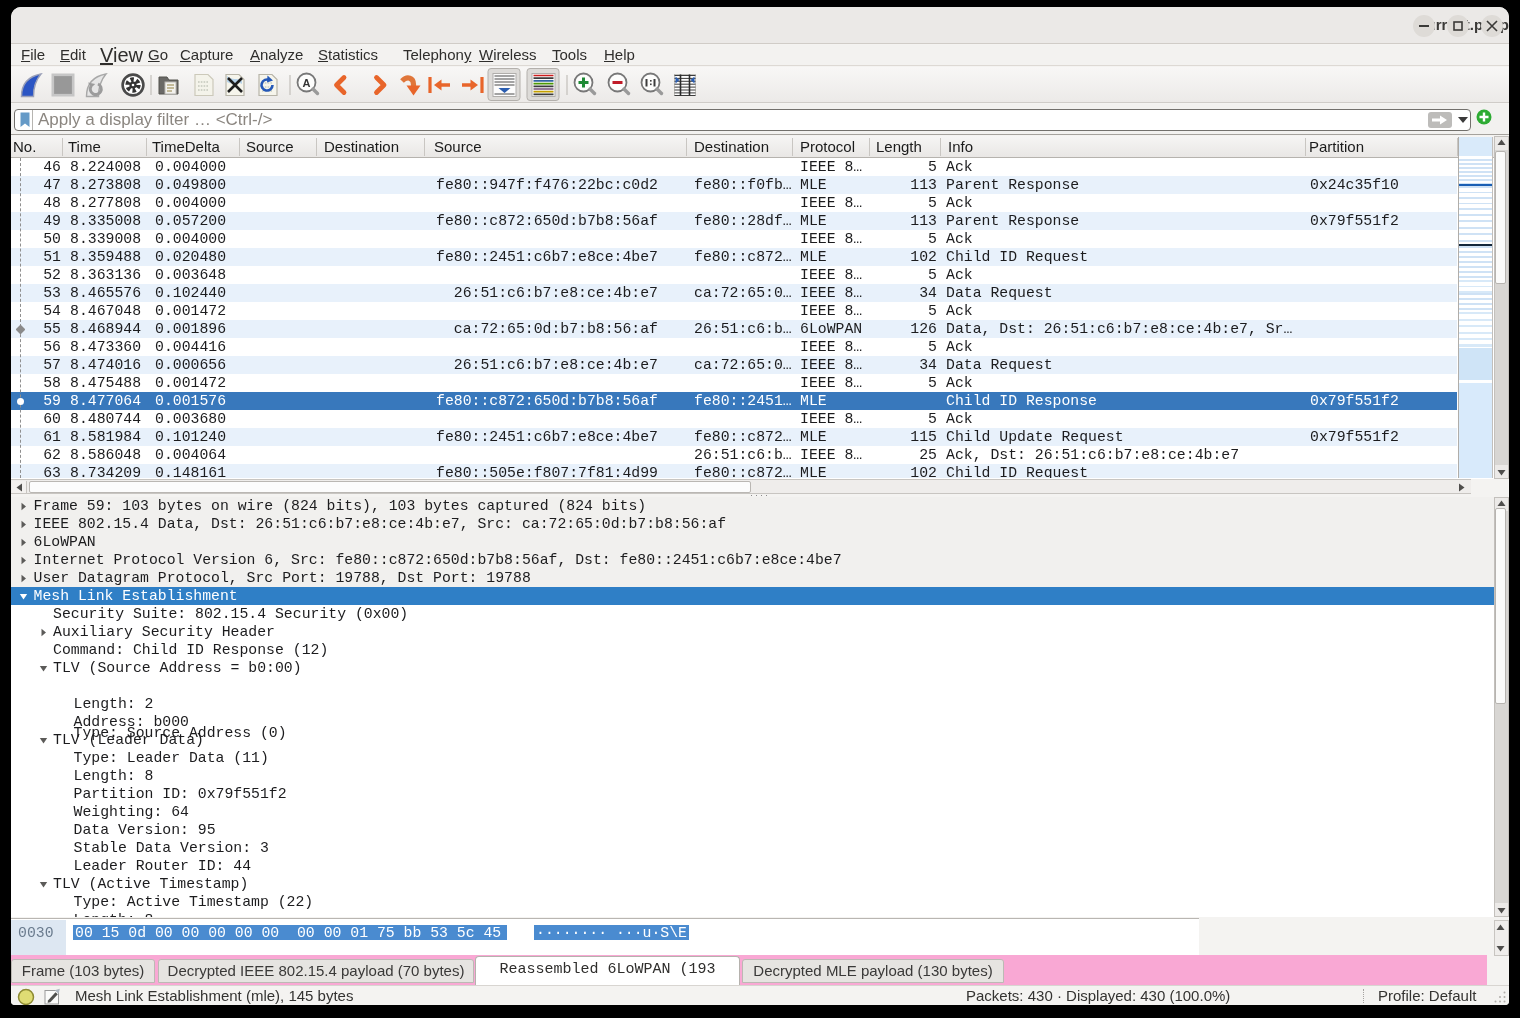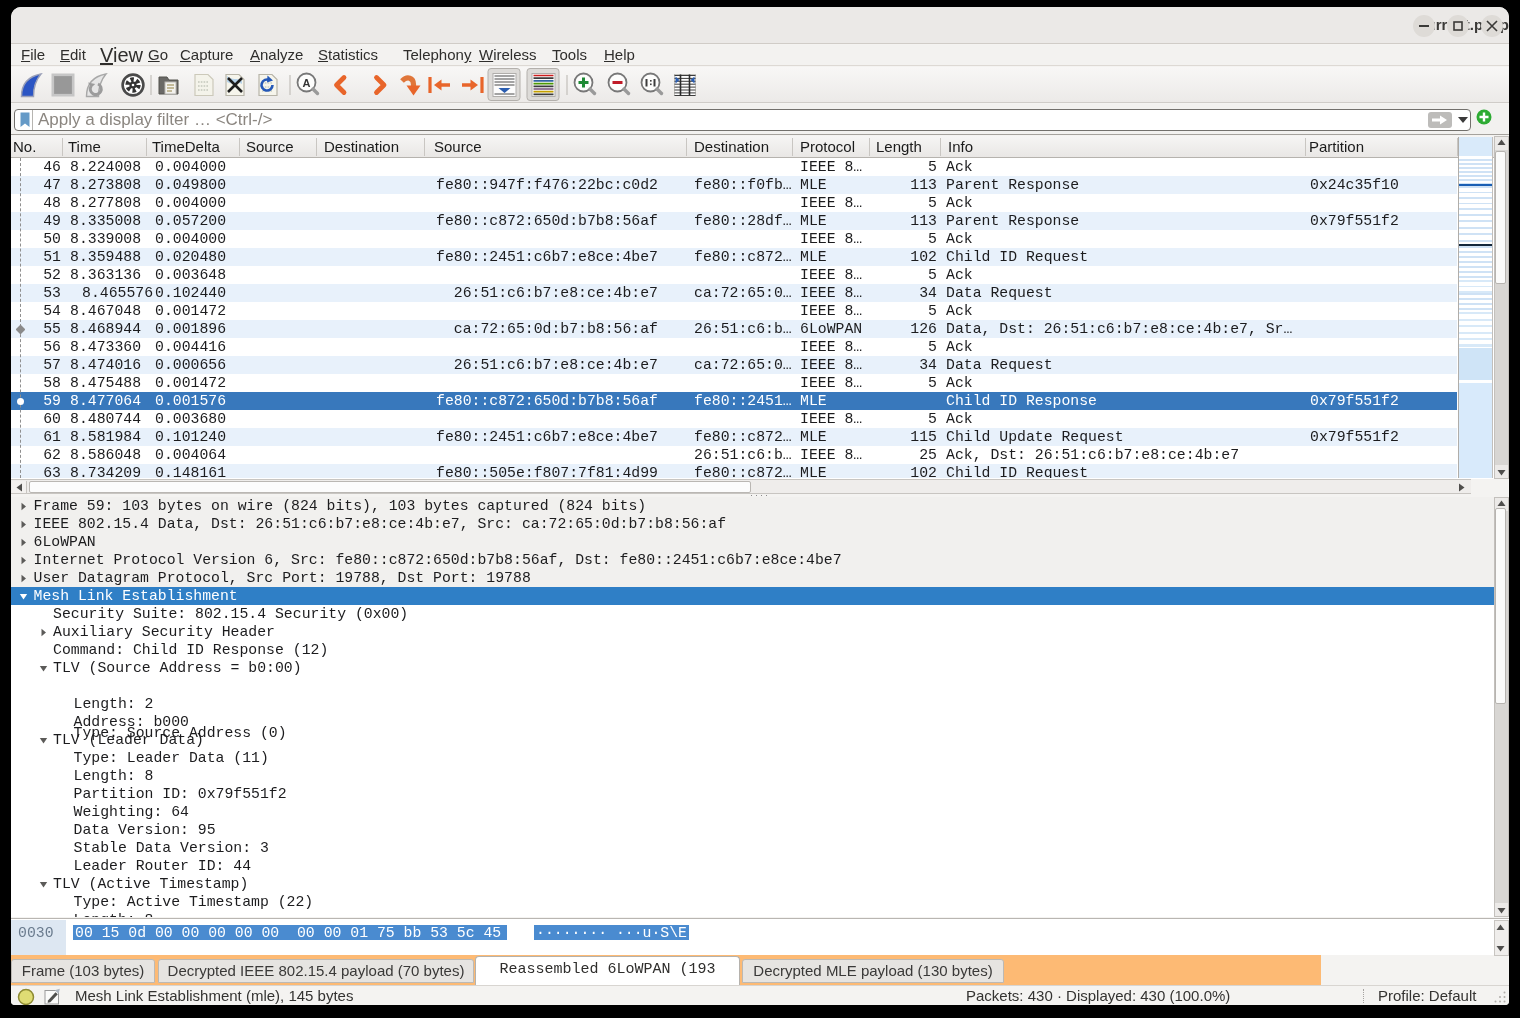--- a/index.html
+++ b/index.html
@@ -279,21 +279,21 @@
 <div class="abs" style="left:0;top:108px;width:1446px;height:18px;background:#ffffff;">
 <div style="position:absolute;top:0px;font-family:'Liberation Mono',monospace;font-size:14.8px;line-height:18px;color:#1c1c1e;white-space:pre;font-weight:normal;right:1396px;">52</div>
 <div style="position:absolute;top:0px;font-family:'Liberation Mono',monospace;font-size:14.8px;line-height:18px;color:#1c1c1e;white-space:pre;font-weight:normal;left:59px;">8.363136</div>
 <div style="position:absolute;top:0px;font-family:'Liberation Mono',monospace;font-size:14.8px;line-height:18px;color:#1c1c1e;white-space:pre;font-weight:normal;left:144px;">0.003648</div>
 <div style="position:absolute;top:0px;font-family:'Liberation Mono',monospace;font-size:14.8px;line-height:18px;color:#1c1c1e;white-space:pre;font-weight:normal;left:789px;">IEEE 8…</div>
 <div style="position:absolute;top:0px;font-family:'Liberation Mono',monospace;font-size:14.8px;line-height:18px;color:#1c1c1e;white-space:pre;font-weight:normal;right:520px;">5</div>
 <div style="position:absolute;top:0px;font-family:'Liberation Mono',monospace;font-size:14.8px;line-height:18px;color:#1c1c1e;white-space:pre;font-weight:normal;left:935px;">Ack</div>
 </div>
 <div class="abs" style="left:0;top:126px;width:1446px;height:18px;background:#e8f1fb;">
 <div style="position:absolute;top:0px;font-family:'Liberation Mono',monospace;font-size:14.8px;line-height:18px;color:#1c1c1e;white-space:pre;font-weight:normal;right:1396px;">53</div>
-<div style="position:absolute;top:0px;font-family:'Liberation Mono',monospace;font-size:14.8px;line-height:18px;color:#1c1c1e;white-space:pre;font-weight:normal;left:59px;margin-left:12px;">8.465576</div>
+<div style="position:absolute;top:0px;font-family:'Liberation Mono',monospace;font-size:14.8px;line-height:18px;color:#1c1c1e;white-space:pre;font-weight:normal;left:59px;">8.465576</div>
 <div style="position:absolute;top:0px;font-family:'Liberation Mono',monospace;font-size:14.8px;line-height:18px;color:#1c1c1e;white-space:pre;font-weight:normal;left:144px;">0.102440</div>
 <div style="position:absolute;top:0px;font-family:'Liberation Mono',monospace;font-size:14.8px;line-height:18px;color:#1c1c1e;white-space:pre;font-weight:normal;right:799px;">26:51:c6:b7:e8:ce:4b:e7</div>
 <div style="position:absolute;top:0px;font-family:'Liberation Mono',monospace;font-size:14.8px;line-height:18px;color:#1c1c1e;white-space:pre;font-weight:normal;left:683px;">ca:72:65:0…</div>
 <div style="position:absolute;top:0px;font-family:'Liberation Mono',monospace;font-size:14.8px;line-height:18px;color:#1c1c1e;white-space:pre;font-weight:normal;left:789px;">IEEE 8…</div>
 <div style="position:absolute;top:0px;font-family:'Liberation Mono',monospace;font-size:14.8px;line-height:18px;color:#1c1c1e;white-space:pre;font-weight:normal;right:520px;">34</div>
 <div style="position:absolute;top:0px;font-family:'Liberation Mono',monospace;font-size:14.8px;line-height:18px;color:#1c1c1e;white-space:pre;font-weight:normal;left:935px;">Data Request</div>
 </div>
 <div class="abs" style="left:0;top:144px;width:1446px;height:18px;background:#ffffff;">
 <div style="position:absolute;top:0px;font-family:'Liberation Mono',monospace;font-size:14.8px;line-height:18px;color:#1c1c1e;white-space:pre;font-weight:normal;right:1396px;">54</div>
 <div style="position:absolute;top:0px;font-family:'Liberation Mono',monospace;font-size:14.8px;line-height:18px;color:#1c1c1e;white-space:pre;font-weight:normal;left:59px;">8.467048</div>
@@ -494,36 +494,36 @@
           <div class="abs" style="left:0;top:405px;width:13px;height:13px;background:#eceae8;"></div>
           <div class="abs" style="left:0px;top:10px;width:11px;height:196px;background:#fbfbfa;border:1px solid #b7b4b0;border-radius:2px;"></div>
           <svg class="abs" style="left:2px;top:2px;" width="9" height="7" viewBox="0 0 9 7">
             <path d="M0.5 6 L4.5 0.5 L8.5 6 Z" fill="#4f4e4c"></path>
           </svg>
           <svg class="abs" style="left:2px;top:409px;" width="9" height="7" viewBox="0 0 9 7">
             <path d="M0.5 1 L4.5 6.5 L8.5 1 Z" fill="#4f4e4c"></path>
           </svg>
         </div>
 </div>
-<div class="abs" style="left:0;top:911px;width:1498px;height:37px;background:#ffffff;border-top:1px solid #b9b6b2;">
+<div class="abs" style="left:0;top:911px;width:1188px;height:37px;background:#ffffff;border-top:1px solid #b9b6b2;">
 <div class="abs" style="left:0;top:1px;width:55px;height:36px;background:#dde7f2;"></div>
 <div class="abs" style="left:62px;top:6px;width:434px;height:15px;background:#4a8bd0;"></div>
 <div class="abs" style="left:523px;top:6px;width:155px;height:15px;background:#4a8bd0;"></div>
 <div style="position:absolute;top:5px;font-family:'Liberation Mono',monospace;font-size:14.8px;line-height:18px;color:#6a7b8e;white-space:pre;font-weight:normal;left:7px;">0030</div>
 <div style="position:absolute;top:5px;font-family:'Liberation Mono',monospace;font-size:14.8px;line-height:18px;color:#ffffff;white-space:pre;font-weight:normal;left:64px;">00 15 0d 00 00 00 00 00  00 00 01 75 bb 53 5c 45</div>
 <div style="position:absolute;top:5px;font-family:'Liberation Mono',monospace;font-size:14.8px;line-height:18px;color:#ffffff;white-space:pre;font-weight:normal;left:525px;">········ ···u·S\E</div>
 <div class="abs" style="left:1483px;top:1px;width:15px;height:36px;background:#efedeb;border:1px solid #c8c5c1;"></div>
 <svg class="abs" style="left:1485px;top:5px;" width="9" height="7" viewBox="0 0 9 7">
           <path d="M0.5 6 L4.5 0.5 L8.5 6 Z" fill="#4f4e4c"></path>
         </svg>
 <svg class="abs" style="left:1485px;top:26px;" width="9" height="7" viewBox="0 0 9 7">
           <path d="M0.5 1 L4.5 6.5 L8.5 1 Z" fill="#4f4e4c"></path>
         </svg>
 </div>
-<div class="abs" style="left:0;top:948px;width:1310px;height:30px;background:#fdba74;">
+<div class="abs" style="left:0;top:948px;width:1476px;height:30px;background:#f9a8d4;">
 <div class="abs" style="left:0px;top:4px;width:144px;height:24px;background:#e6e4e1;border:1px solid #bcb9b4;border-radius:3px 3px 0 0;"></div>
 <div class="abs" style="left:0px;top:4px;width:144px;height:24px;line-height:24px;text-align:center;font-size:15px;color:#3a3938;">Frame (103 bytes)</div>
 <div class="abs" style="left:147px;top:4px;width:316px;height:24px;background:#e6e4e1;border:1px solid #bcb9b4;border-radius:3px 3px 0 0;"></div>
 <div class="abs" style="left:147px;top:4px;width:316px;height:24px;line-height:24px;text-align:center;font-size:15px;color:#3a3938;">Decrypted IEEE 802.15.4 payload (70 bytes)</div>
 <div class="abs" style="left:464px;top:1px;width:265px;height:29px;background:#fff;border:1px solid #b5b2ad;border-bottom:none;border-radius:4px 4px 0 0;"></div>
 <div class="abs" style="left:464px;top:1px;width:265px;height:28px;line-height:28px;text-align:center;font-size:15px;color:#2f2e2c;font-family:Liberation Mono, monospace;">Reassembled 6LoWPAN (193 bytes)</div>
 <div class="abs" style="left:731px;top:4px;width:262px;height:24px;background:#e6e4e1;border:1px solid #bcb9b4;border-radius:3px 3px 0 0;"></div>
 <div class="abs" style="left:731px;top:4px;width:262px;height:24px;line-height:24px;text-align:center;font-size:15px;color:#3a3938;">Decrypted MLE payload (130 bytes)</div>
 </div>
 <div class="abs" style="left:0;top:978px;width:1498px;height:20px;background:#f4f3f1;border-top:1px solid #d8d5d1;">

